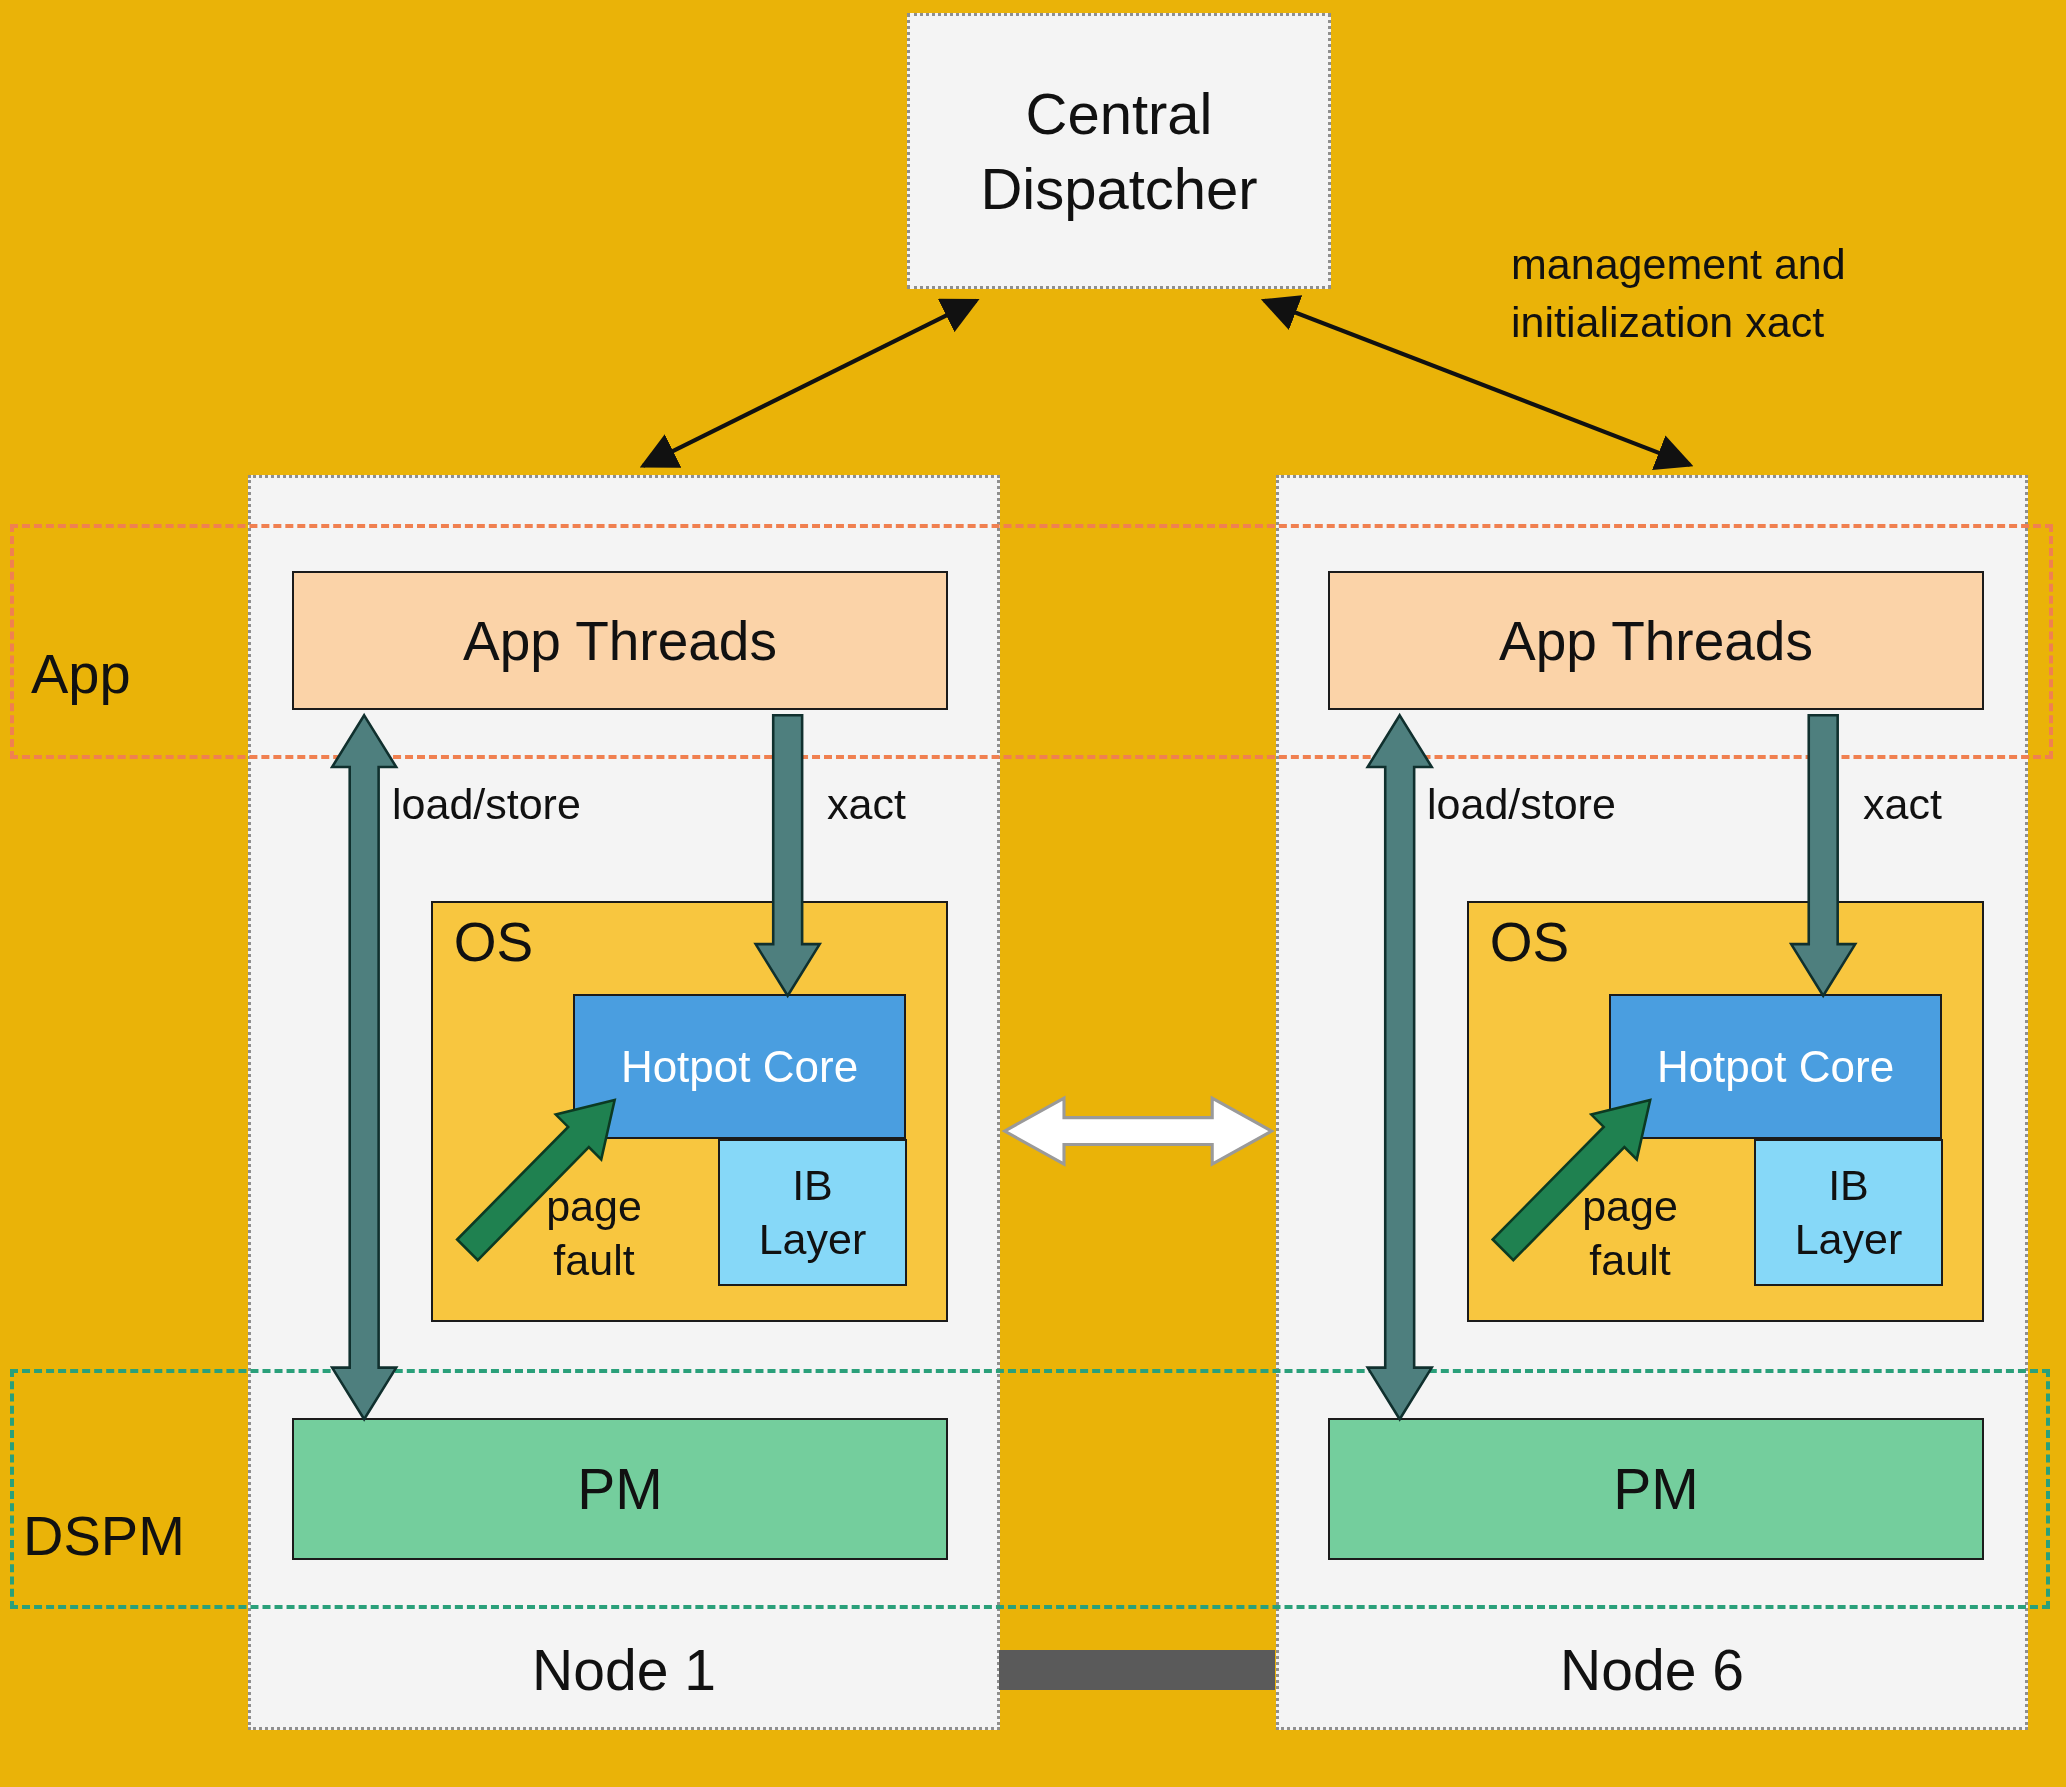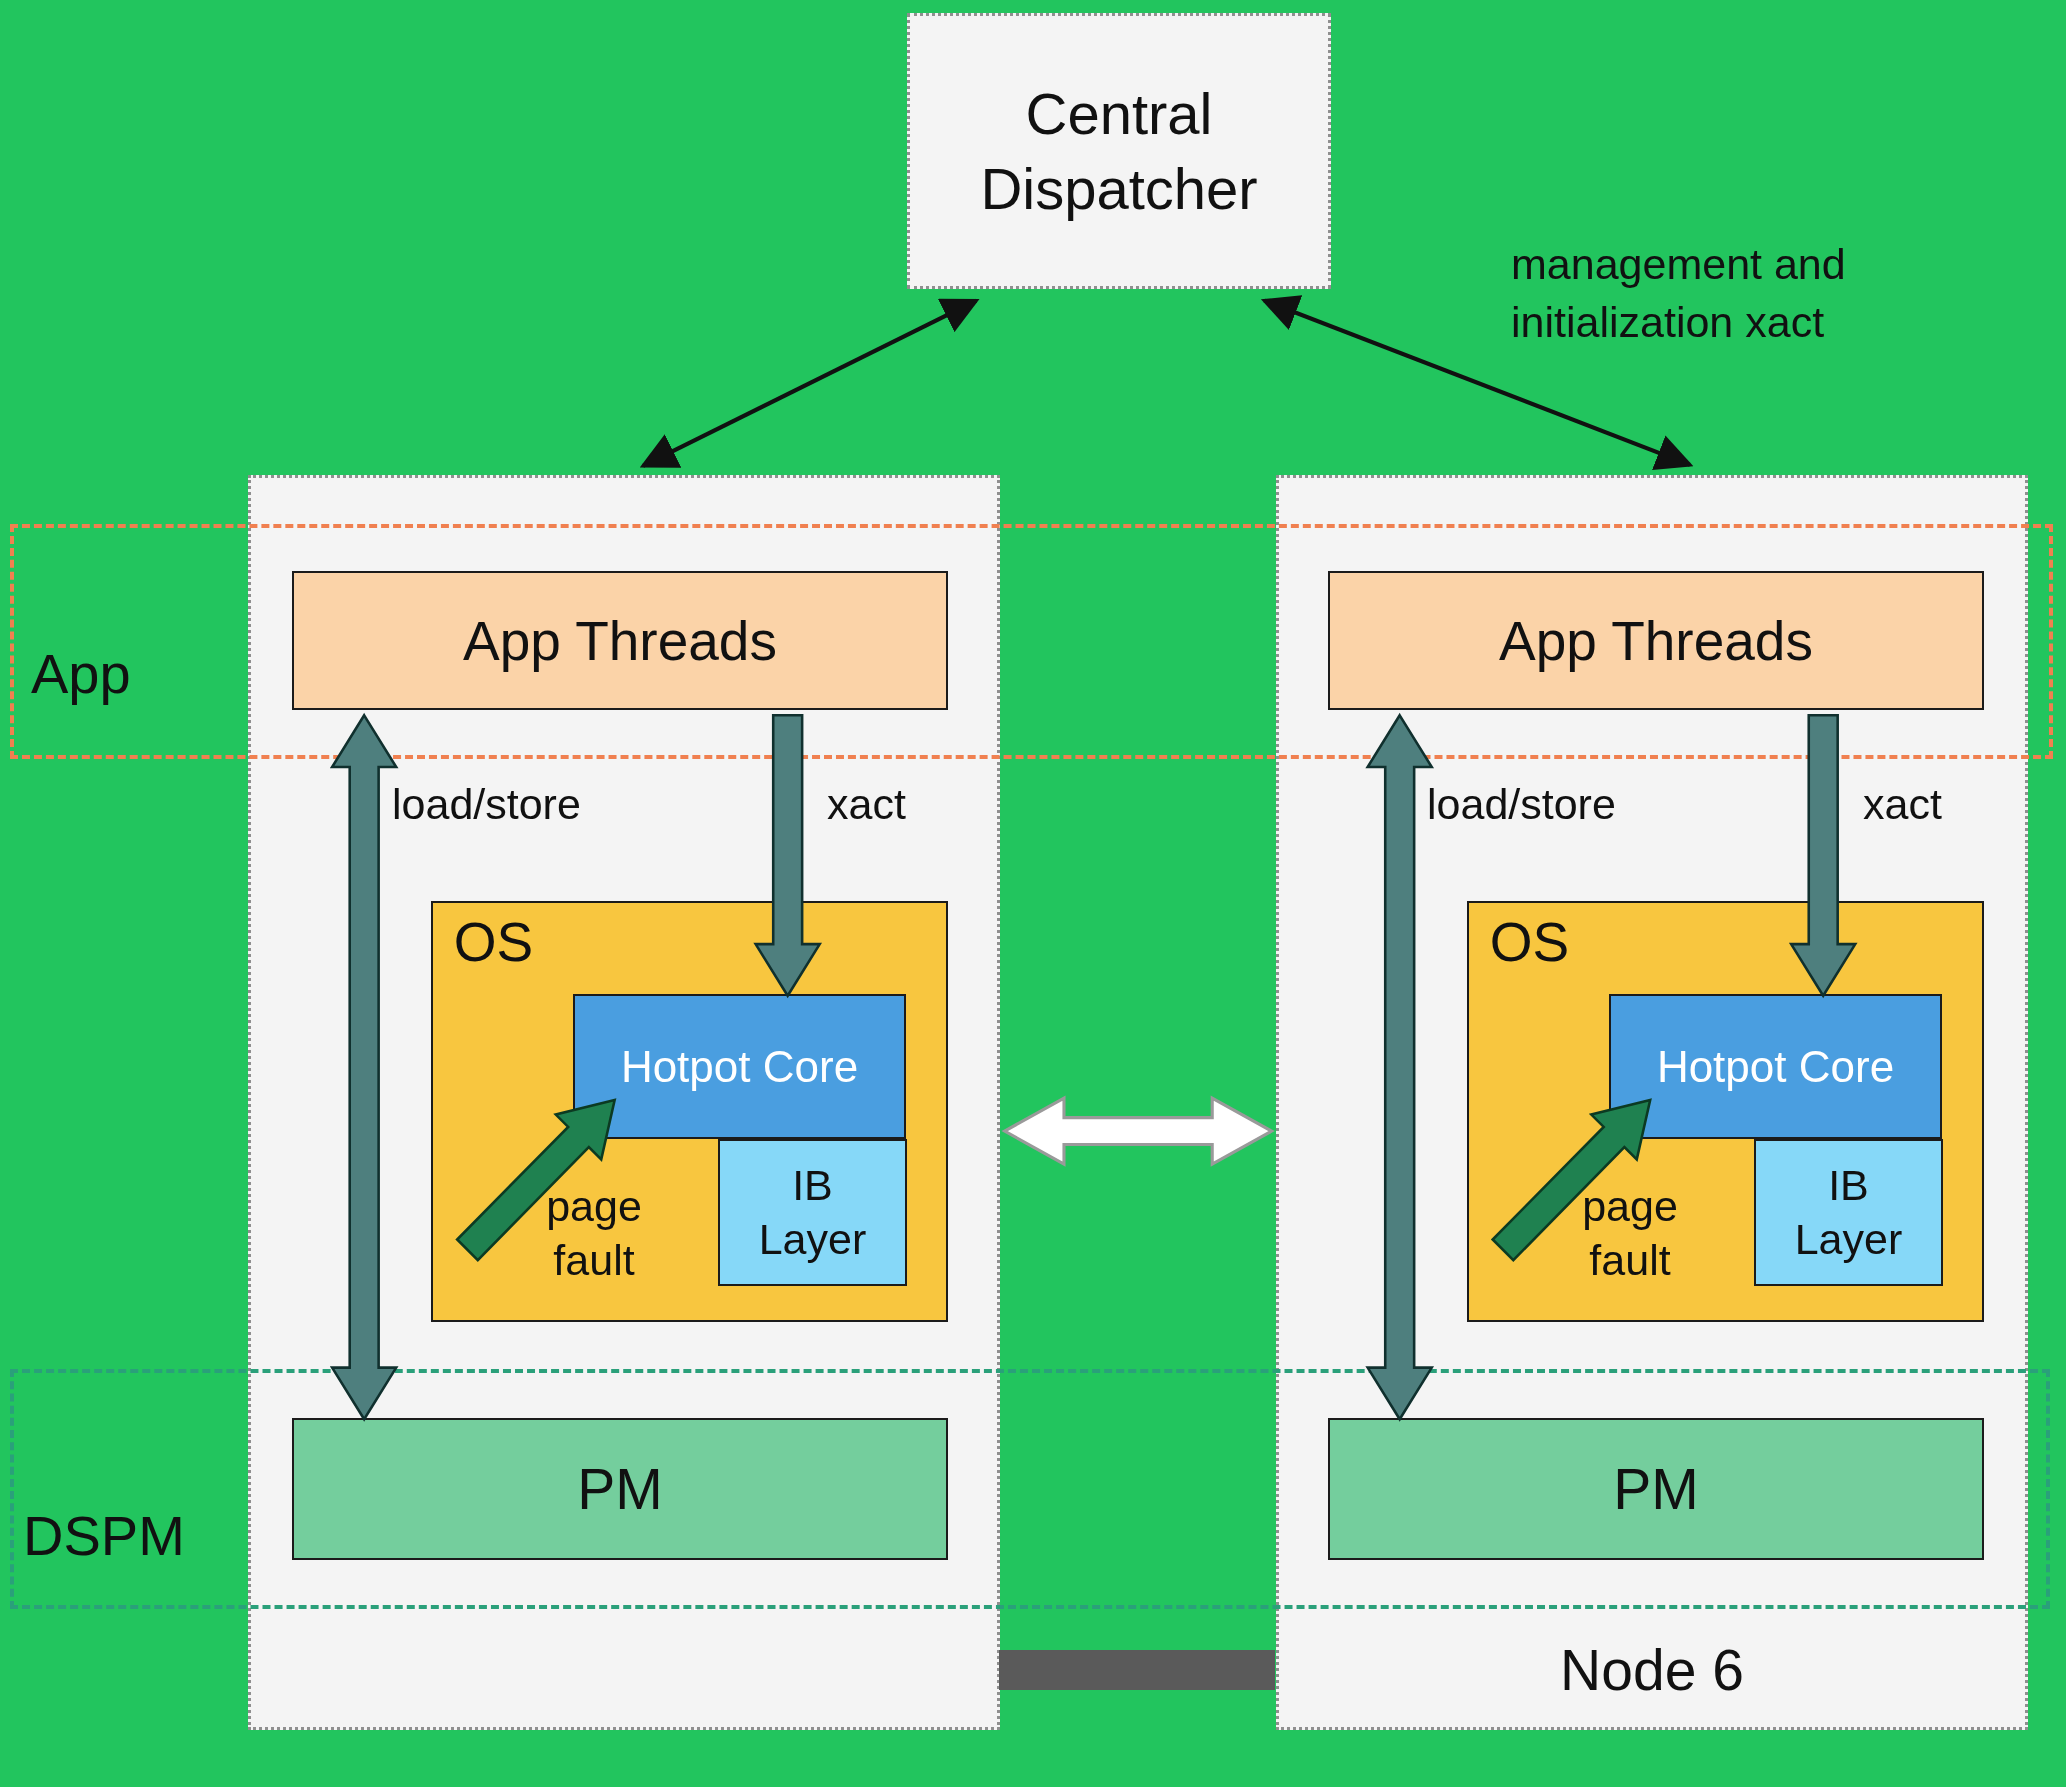--- a/index.html
+++ b/index.html
@@ -1,18 +1,18 @@
 <!DOCTYPE html>
 <html style="font-size:8.3px"><head>
 <meta charset="utf-8">
 <style>
   * { margin:0; padding:0; box-sizing:border-box; }
   html,body { background:#ffffff; }
   body { font-family:"Liberation Sans","DejaVu Sans",sans-serif; color:#111; }
-  #canvas { position:relative; width:2066px; height:1787px; background:#22c55e; overflow:hidden; }
+  #canvas { position:relative; width:2066px; height:1787px; background:#eab308; overflow:hidden; }
 
   .dotted-box { position:absolute; background:#f4f4f4; border:3.6px dotted #8f8f8f; z-index:1; }
   .dispatcher { display:flex; align-items:center; justify-content:center; }
   .dispatcher-label { font-size:58px; line-height:1.3; text-align:center; }
 
   .band { position:absolute; background:transparent; z-index:2; }
   .app-band  { border:4.6px dashed #f08050; }
   .dspm-band { border:4.6px dashed #2aa07a; }
 
   .solid-box { position:absolute; border:2.6px solid #1b1b1b; display:flex; align-items:center; justify-content:center; z-index:3; color:#111; }
@@ -76,20 +76,21 @@
 
   <div class="solid-box pm" style="left:292px;top:1418px;width:656px;height:142px;">
     <span>PM</span>
   </div>
 
   <div class="label small" style="left:392px;top:780px;">load/store</div>
   <div class="label small" style="left:827px;top:780px;">xact</div>
   <div class="label small preline center" style="left:514px;top:1180px;width:160px;line-height:1.25;">page
 fault</div>
 
+  <div class="label node-title" style="left:248px;top:1637px;width:752px;">Node 1</div>
 
   <div class="solid-box app-threads" style="left:1328px;top:571px;width:656px;height:139px;">
     <span>App Threads</span>
   </div>
 
   <div class="solid-box os-box" style="left:1467px;top:901px;width:517px;height:421px;">
     <span class="os-tag">OS</span>
   </div>
 
   <div class="solid-box hotpot" style="left:1609px;top:994px;width:333px;height:145px;">

